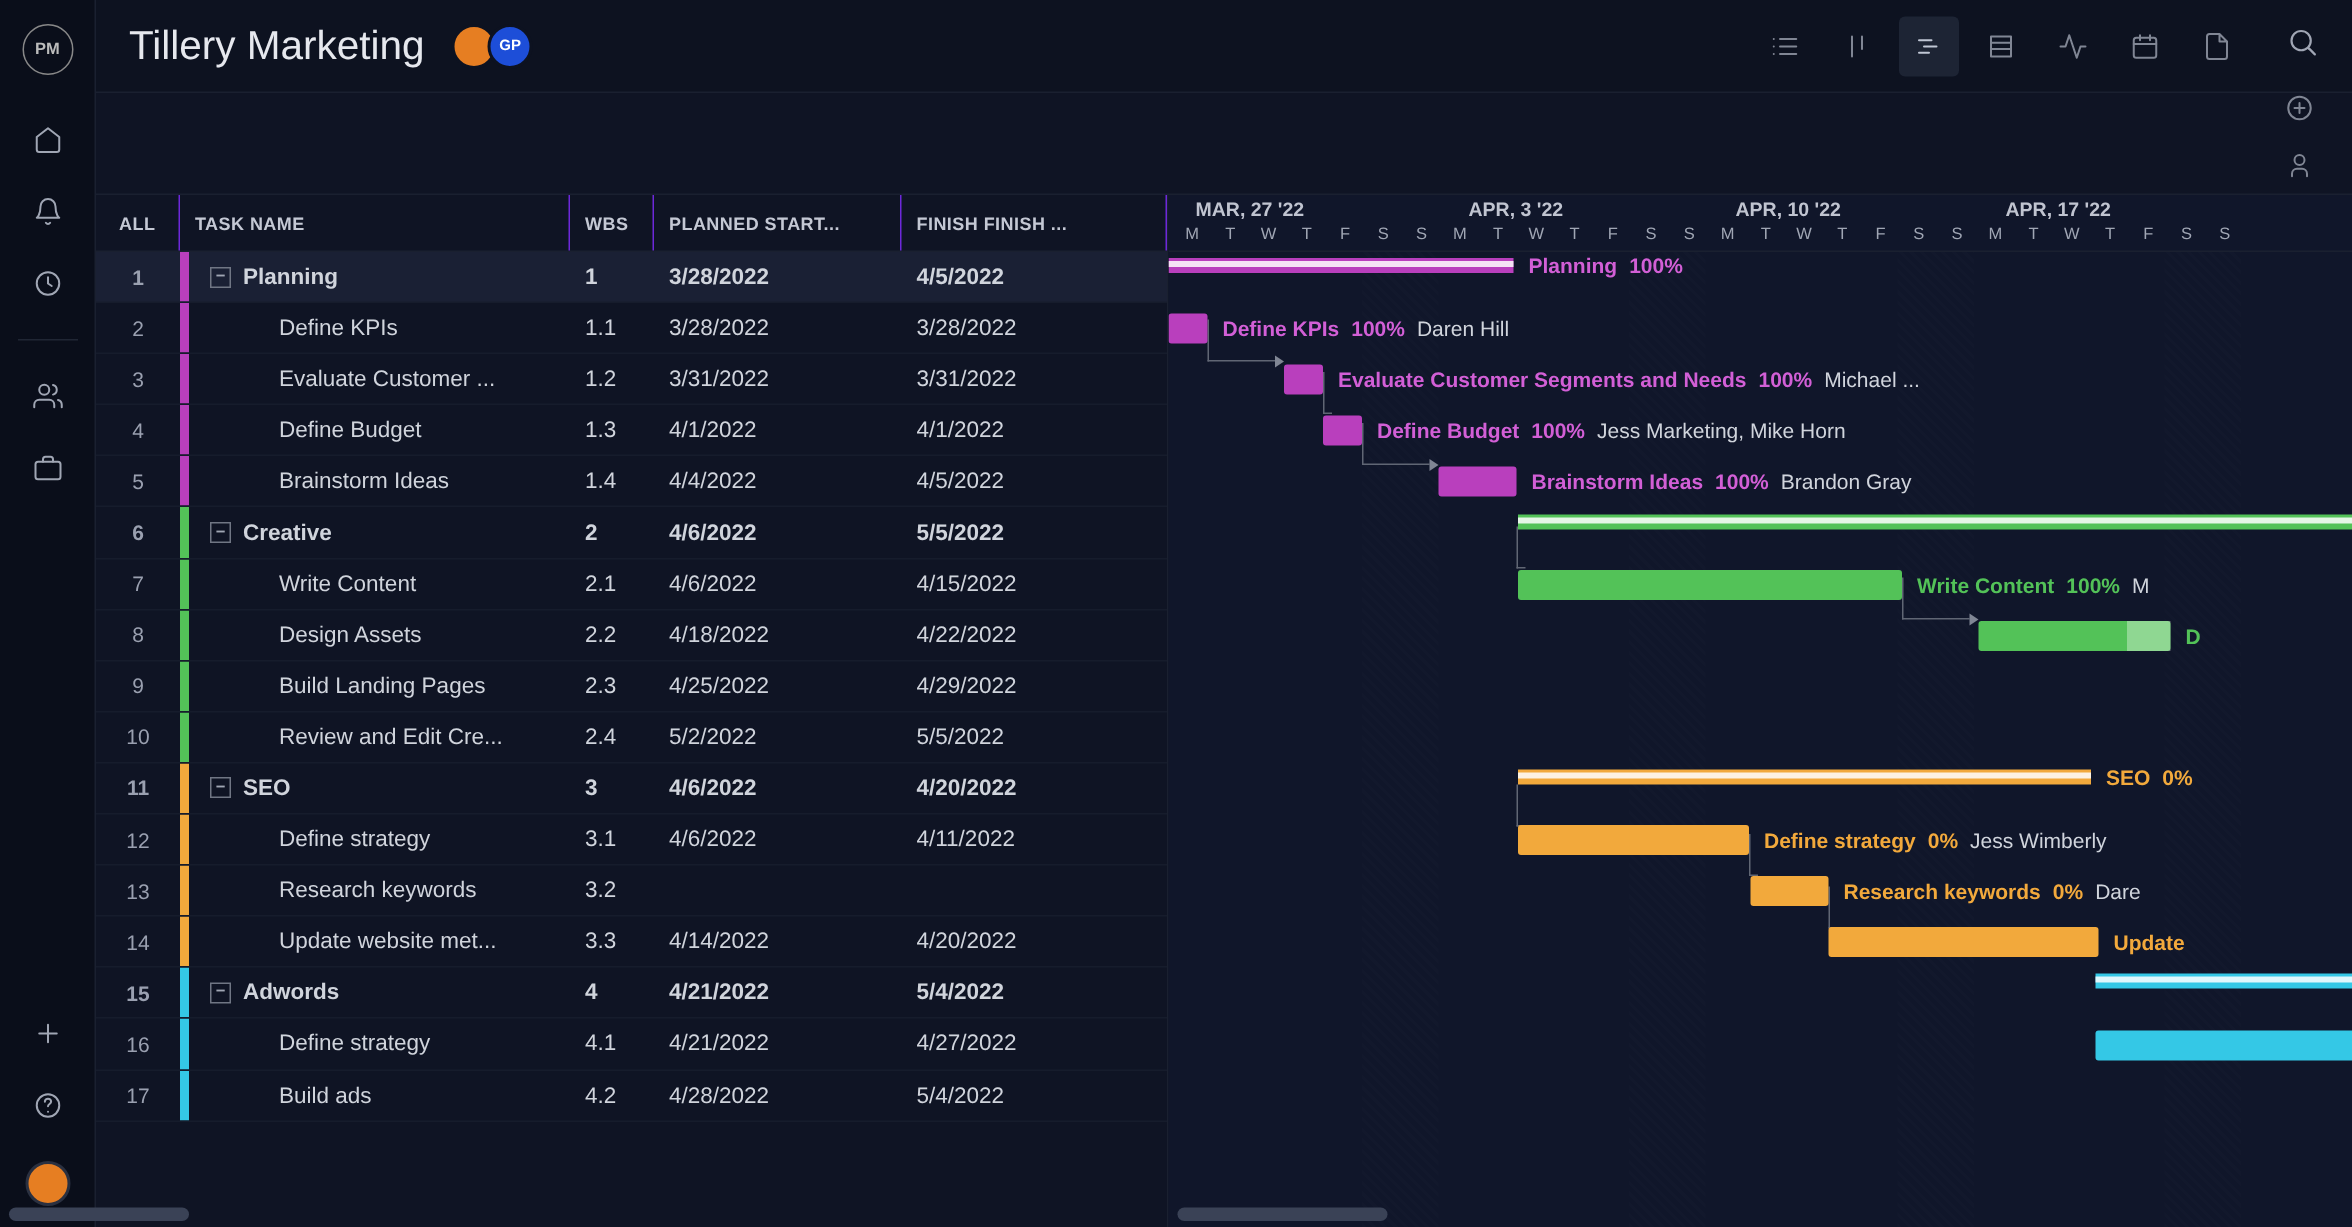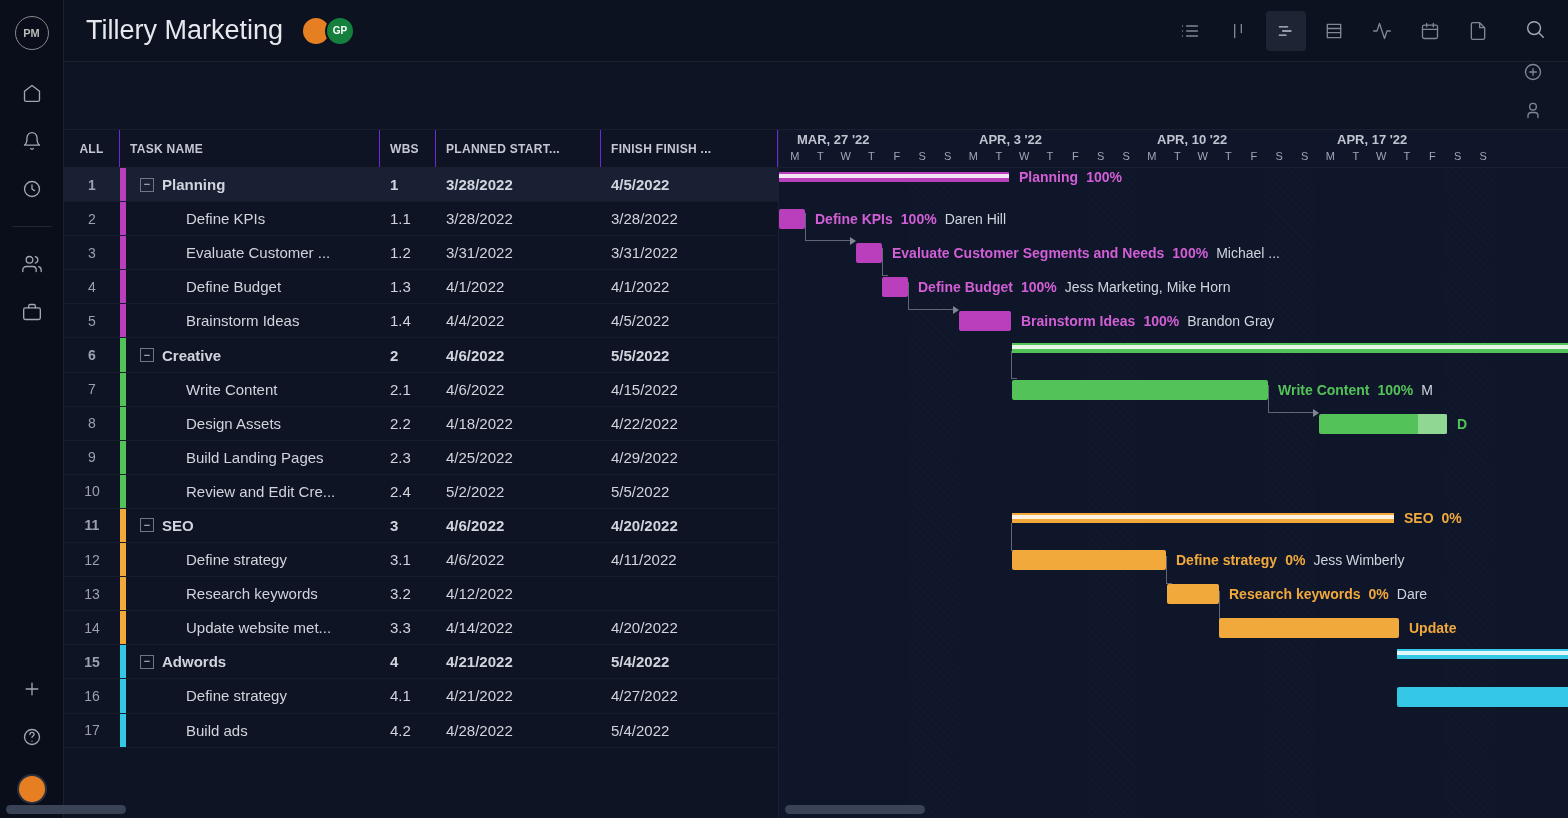--- a/index.html
+++ b/index.html
@@ -16,21 +16,21 @@
 
 
 .main { flex:1; display:flex; flex-direction:column; min-width:0; }
 
 
 .hdr { height:62px; background:#0d1220; border-bottom:1px solid #1a2030; display:flex; align-items:center; padding:0 22px; gap:18px; }
 .hdr h1 { font-size:27px; font-weight:400; color:#e6e8ee; }
 .hdr .avatars { display:flex; margin-left:6px; }
 .hdr .av { width:30px; height:30px; border-radius:50%; margin-left:-6px; border:2px solid #0d1220; }
 .hdr .av1 { background:#e67e22; }
-.hdr .av2 { background:#15803d; display:flex;align-items:center;justify-content:center;font-size:10px;font-weight:700;color:#fff; }
+.hdr .av2 { background:#1d4ed8; display:flex;align-items:center;justify-content:center;font-size:10px;font-weight:700;color:#fff; }
 .hdr .views { margin-left:auto; display:flex; gap:8px; }
 .hdr .vb { width:40px; height:40px; display:flex; align-items:center; justify-content:center; color:#808694; cursor:pointer; border-radius:4px;}
 .hdr .vb.active { background:#1d2434; color:#c0c6d4; }
 .hdr .srch { margin-left:8px; color:#a0a6b4; cursor:pointer;}
 
 
 .tbar { height:68px; background:#0f1424; border-bottom:1px solid #1a2030; display:flex; align-items:flex-end; padding:0 22px; gap:18px;flex-direction:column; }
 .tbar .tb { color:#808694; cursor:pointer; display:flex; align-items:center; justify-content:center; width:26px; height:26px;}
 .tbar .vsep { width:1px; height:26px; background:#2a3244; }
 .tbar .num { color:#6a7084; font-size:15px; letter-spacing:1px;}
@@ -471,21 +471,20 @@
     <div class="c-pf">4/11/2022</div>
             </div>
             <div class="row">
     <div class="c-all">13</div>
     <div class="c-name">
                 <span class="clr" style="background:#f2a93c"></span>
                 <span class="indent"></span>
                 <span>Research keywords</span>
               </div>
     <div class="c-wbs">3.2</div>
-    <div class="c-ps">4/12/2022</div>
             </div>
             <div class="row">
     <div class="c-all">14</div>
     <div class="c-name">
                 <span class="clr" style="background:#f2a93c"></span>
                 <span class="indent"></span>
                 <span>Update website met...</span>
               </div>
     <div class="c-wbs">3.3</div>
     <div class="c-ps">4/14/2022</div>

